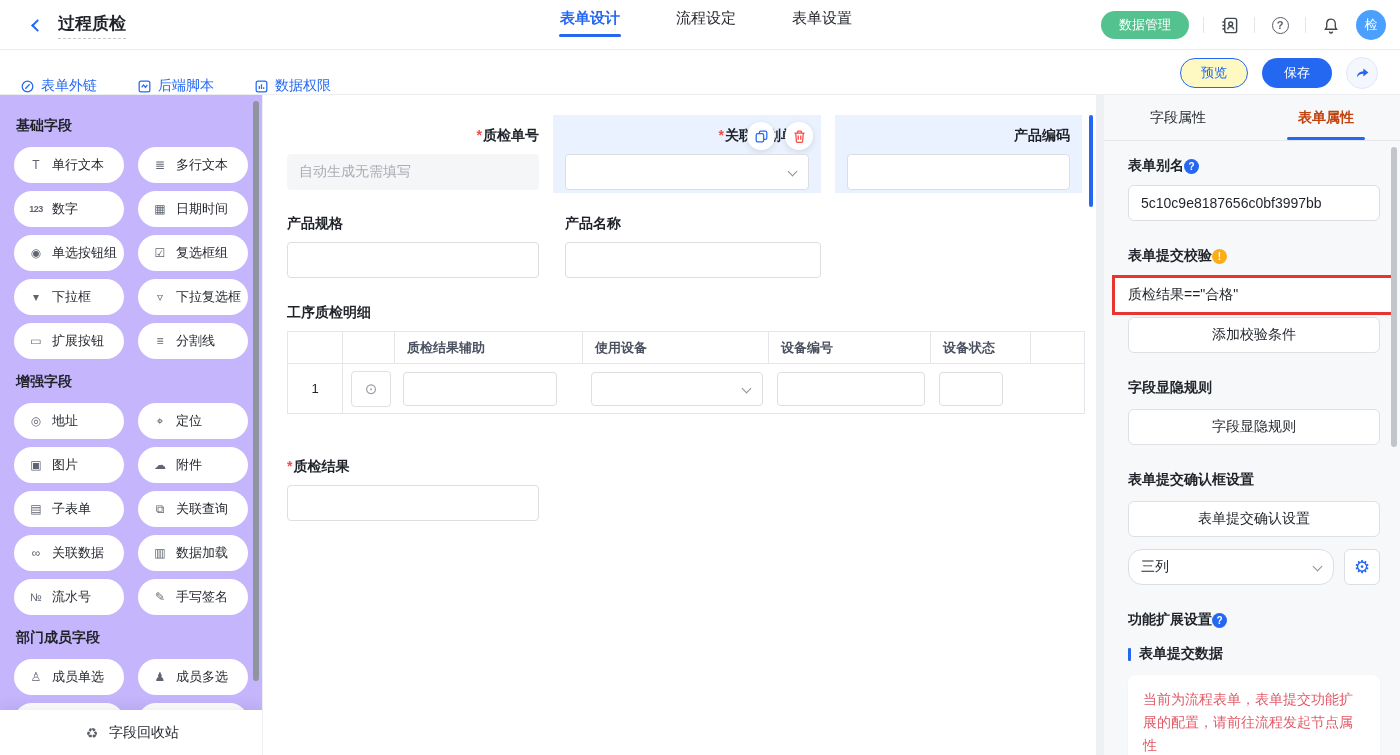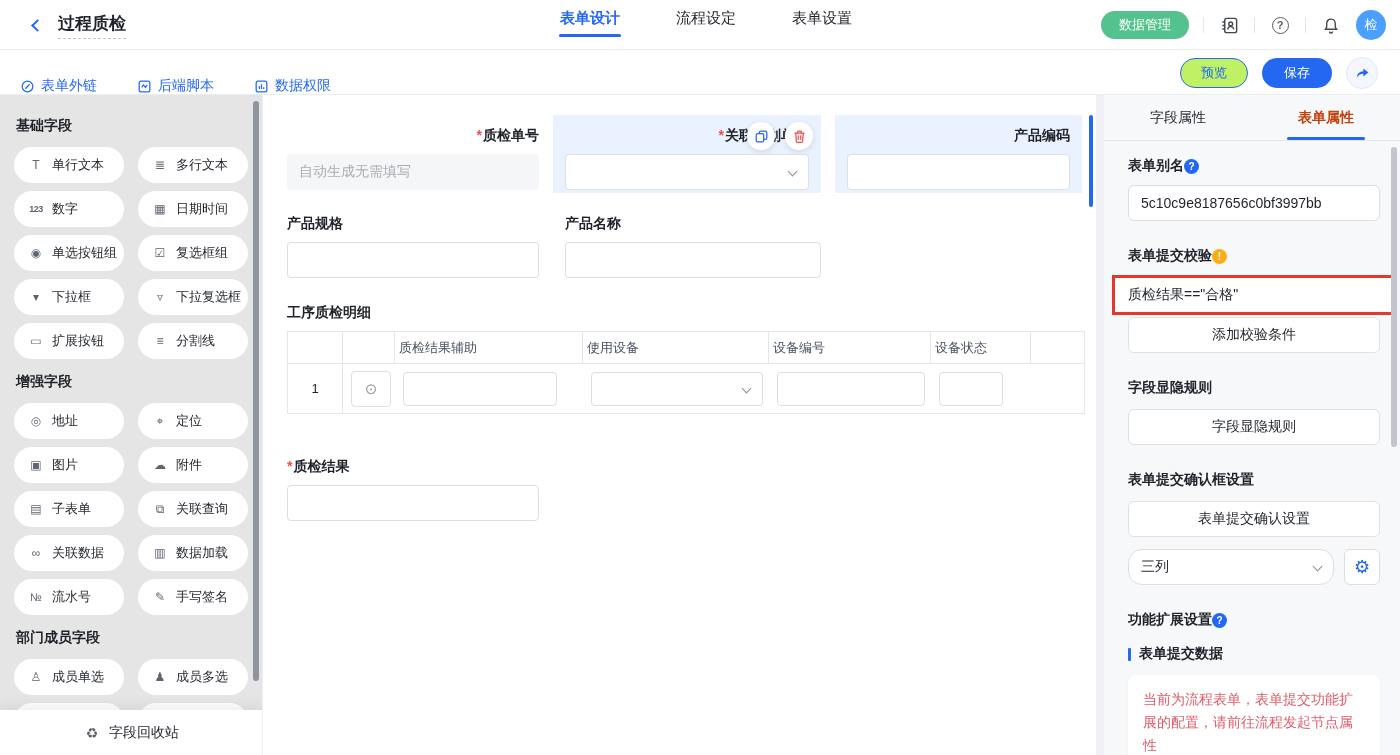--- a/index.html
+++ b/index.html
@@ -22,29 +22,29 @@
   .vdiv { width:1px; height:16px; background:#e3e5e8; }
   .hicon { width:22px; height:22px; display:flex; align-items:center; justify-content:center; cursor:pointer; }
   .help-circle { width:17px; height:17px; border-radius:50%; border:1.5px solid #595e66; color:#595e66; font-size:11px; font-weight:700; display:flex; align-items:center; justify-content:center; }
   .avatar { width:30px; height:30px; border-radius:50%; background:#4BA0FF; color:#fff; font-size:13px; display:flex; align-items:center; justify-content:center; cursor:pointer; }
 
   
   .tbar { position:relative; height:45px; background:#fff; border-bottom:1px solid #ebedf0; }
   .tbar-left { position:absolute; left:20px; top:0; height:45px; display:flex; align-items:flex-end; gap:40px; }
   .tlink { display:flex; align-items:center; gap:6px; color:#2468F2; font-size:14px; cursor:pointer; }
   .tbar-right { position:absolute; right:22px; top:0; height:45px; display:flex; align-items:center; gap:14px; }
-  .btn-outline { height:30px; padding:0 20px; border-radius:16px; border:1px solid #2468F2; color:#2468F2; background:#bef264; font-size:13px; cursor:pointer; }
+  .btn-outline { height:30px; padding:0 20px; border-radius:16px; border:1px solid #2468F2; color:#2468F2; background:#fef9c3; font-size:13px; cursor:pointer; }
   .btn-primary { height:30px; padding:0 22px; border-radius:16px; border:none; background:#2468F2; color:#fff; font-size:13px; cursor:pointer; }
   .btn-share { width:32px; height:32px; border-radius:50%; background:#f4f7fe; border:1px solid #e2e8f4; display:flex; align-items:center; justify-content:center; cursor:pointer; }
 
   
   .main { display:flex; height:660px; }
 
   
-  .sidebar { position:relative; width:262px; background:#e5e5e5; padding:14px 14px 0 14px; overflow:hidden; }
+  .sidebar { position:relative; width:262px; background:#c4b5fd; padding:14px 14px 0 14px; overflow:hidden; }
   .sec-h { font-size:14px; font-weight:700; color:#1f2329; margin:8px 2px 12px; }
   .pill-grid { display:grid; grid-template-columns:1fr 1fr; gap:8px 14px; margin-bottom:14px; }
   .pill { height:36px; background:#fff; border-radius:18px; display:flex; align-items:center; padding-left:13px; gap:7px; cursor:grab; }
   .pic { width:18px; text-align:center; font-size:12px; color:#5E6470; flex:0 0 18px; }
   .plabel { font-size:13px; color:#1f2329; white-space:nowrap; }
   .pill[data-name="field-item-number"] .pic { font-size:9px; font-weight:700; letter-spacing:-0.5px; }
   .pill[data-name="field-item-serial-number"] .pic { font-size:11px; }
   .sb-scroll { position:absolute; right:3px; top:6px; width:6px; height:580px; border-radius:3px; background:#8f959e; }
   .recycle { position:absolute; left:0; bottom:0; width:262px; height:45px; background:#fff; box-shadow:0 -4px 12px rgba(31,35,41,.08); display:flex; align-items:center; justify-content:center; gap:8px; font-size:14px; color:#1f2329; cursor:pointer; }
   .recycle .pic { width:auto; font-size:14px; color:#585e66; }
@@ -60,21 +60,21 @@
   .chev-d { width:7px; height:7px; border-right:1.6px solid #8a9099; border-bottom:1.6px solid #8a9099; transform:rotate(45deg); }
   .row1 { display:grid; grid-template-columns:252px 268px 1fr; column-gap:14px;text-align:right; }
   .fcell { padding-top:12px; }
   .fcell.hl { background:#EAF2FF; padding:12px 12px 3px; position:relative; }
   .widget-ops { position:absolute; top:7px; right:8px; display:flex; gap:10px; }
   .opbtn { width:28px; height:28px; border-radius:50%; background:#fff; box-shadow:0 2px 6px rgba(31,35,41,.12); display:flex; align-items:center; justify-content:center; cursor:pointer; }
   .selbar { position:absolute; right:3px; top:20px; width:4px; height:92px; background:#2468F2; border-radius:2px; }
   .row2 { display:grid; grid-template-columns:252px 256px 1fr; column-gap:26px; margin-top:22px; }
   .subform { margin-top:26px; }
   .sftable { width:798px; border:1px solid #e5e6eb; border-collapse:collapse; margin-top:2px; }
-  .sftable th { height:32px; font-size:13px; font-weight:400; color:#4a5160; text-align:left; padding-left:4px; border-right:1px solid #e5e6eb; border-bottom:1px solid #e5e6eb; }
+  .sftable th { height:32px; font-size:13px; font-weight:700; color:#4a5160; text-align:left; padding-left:12px; border-right:1px solid #e5e6eb; border-bottom:1px solid #e5e6eb; }
   .sftable th:last-child { border-right:none; }
   .sftable td { height:50px; vertical-align:middle; padding-left:8px; }
   .td-idx { text-align:center; font-size:13px; color:#1f2329; border-right:1px solid #e5e6eb; padding-left:0 !important; }
   .radio-box { width:40px; height:36px; border:1px solid #dee0e3; border-radius:4px; background:#fff; display:flex; align-items:center; justify-content:center; color:#979ba3; font-size:15px; }
   .cell-inp { height:34px; background:#fff; border:1px solid #dcdee2; border-radius:4px; }
   .qres { margin-top:44px; }
 
   
   .gapcol { width:8px; background:#eef0f3; }
   .panel { position:relative; width:296px; background:#F7F8FA; padding:0 20px 0 24px; overflow:hidden; }

